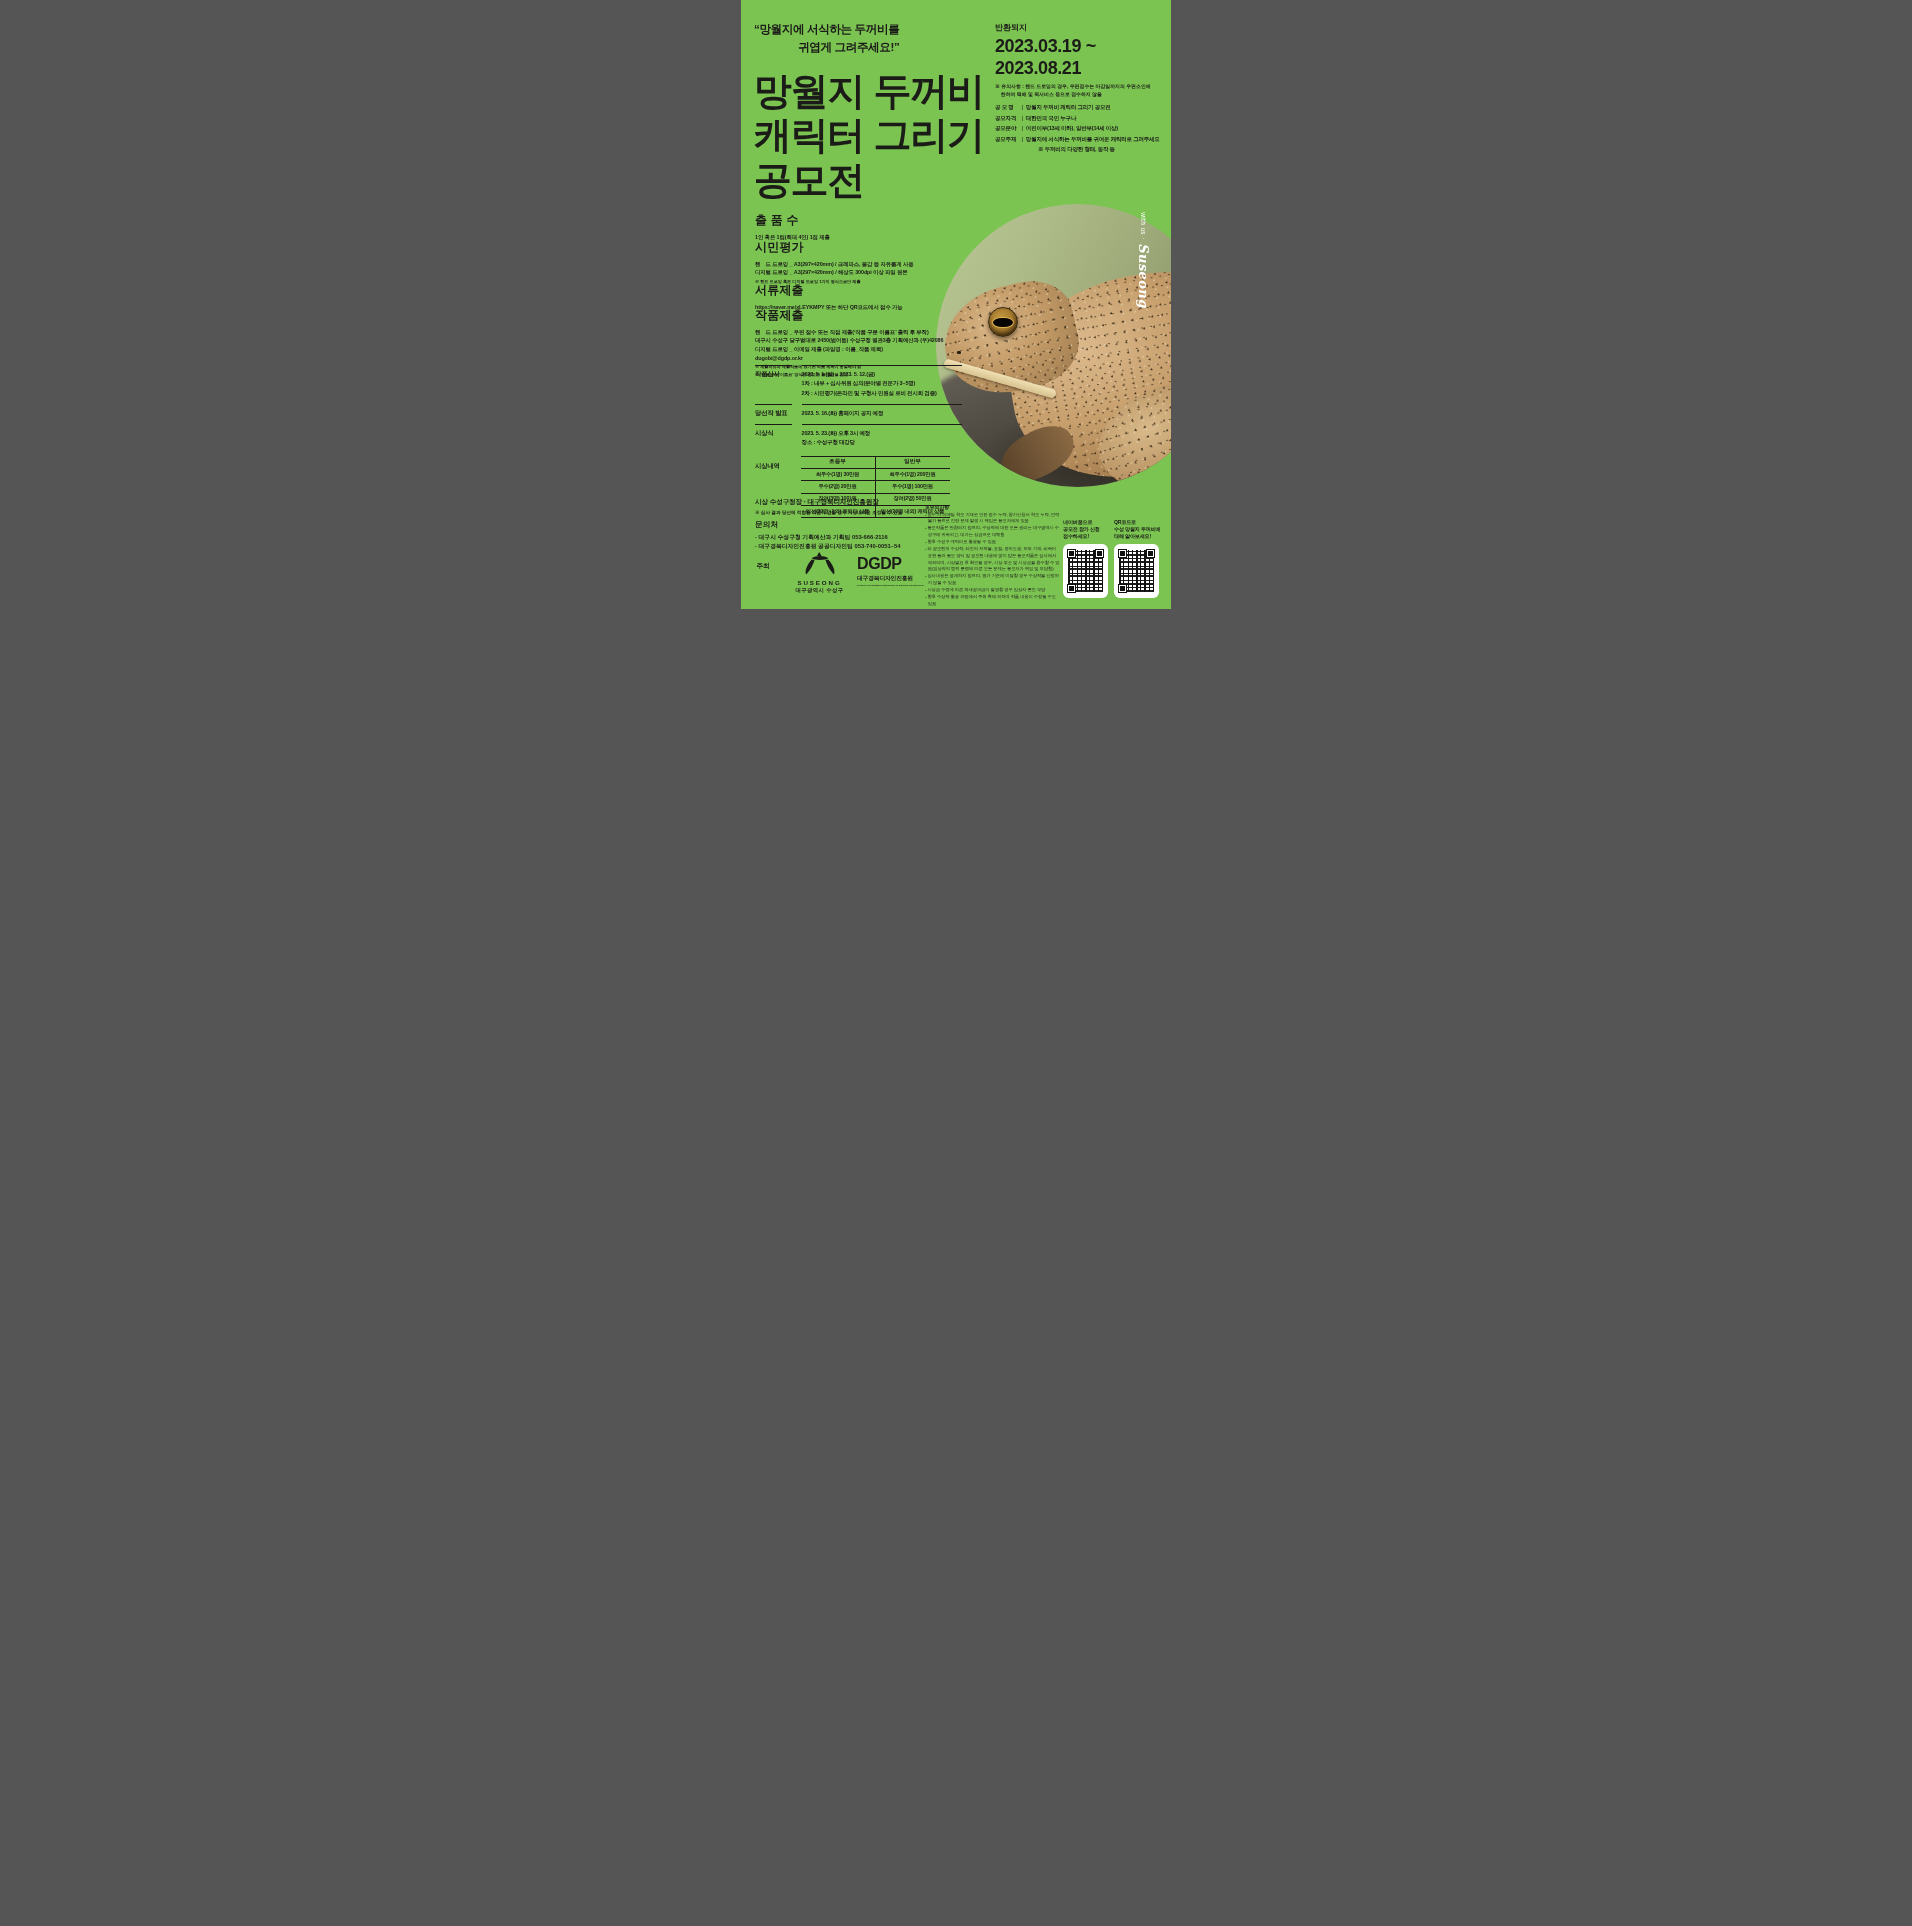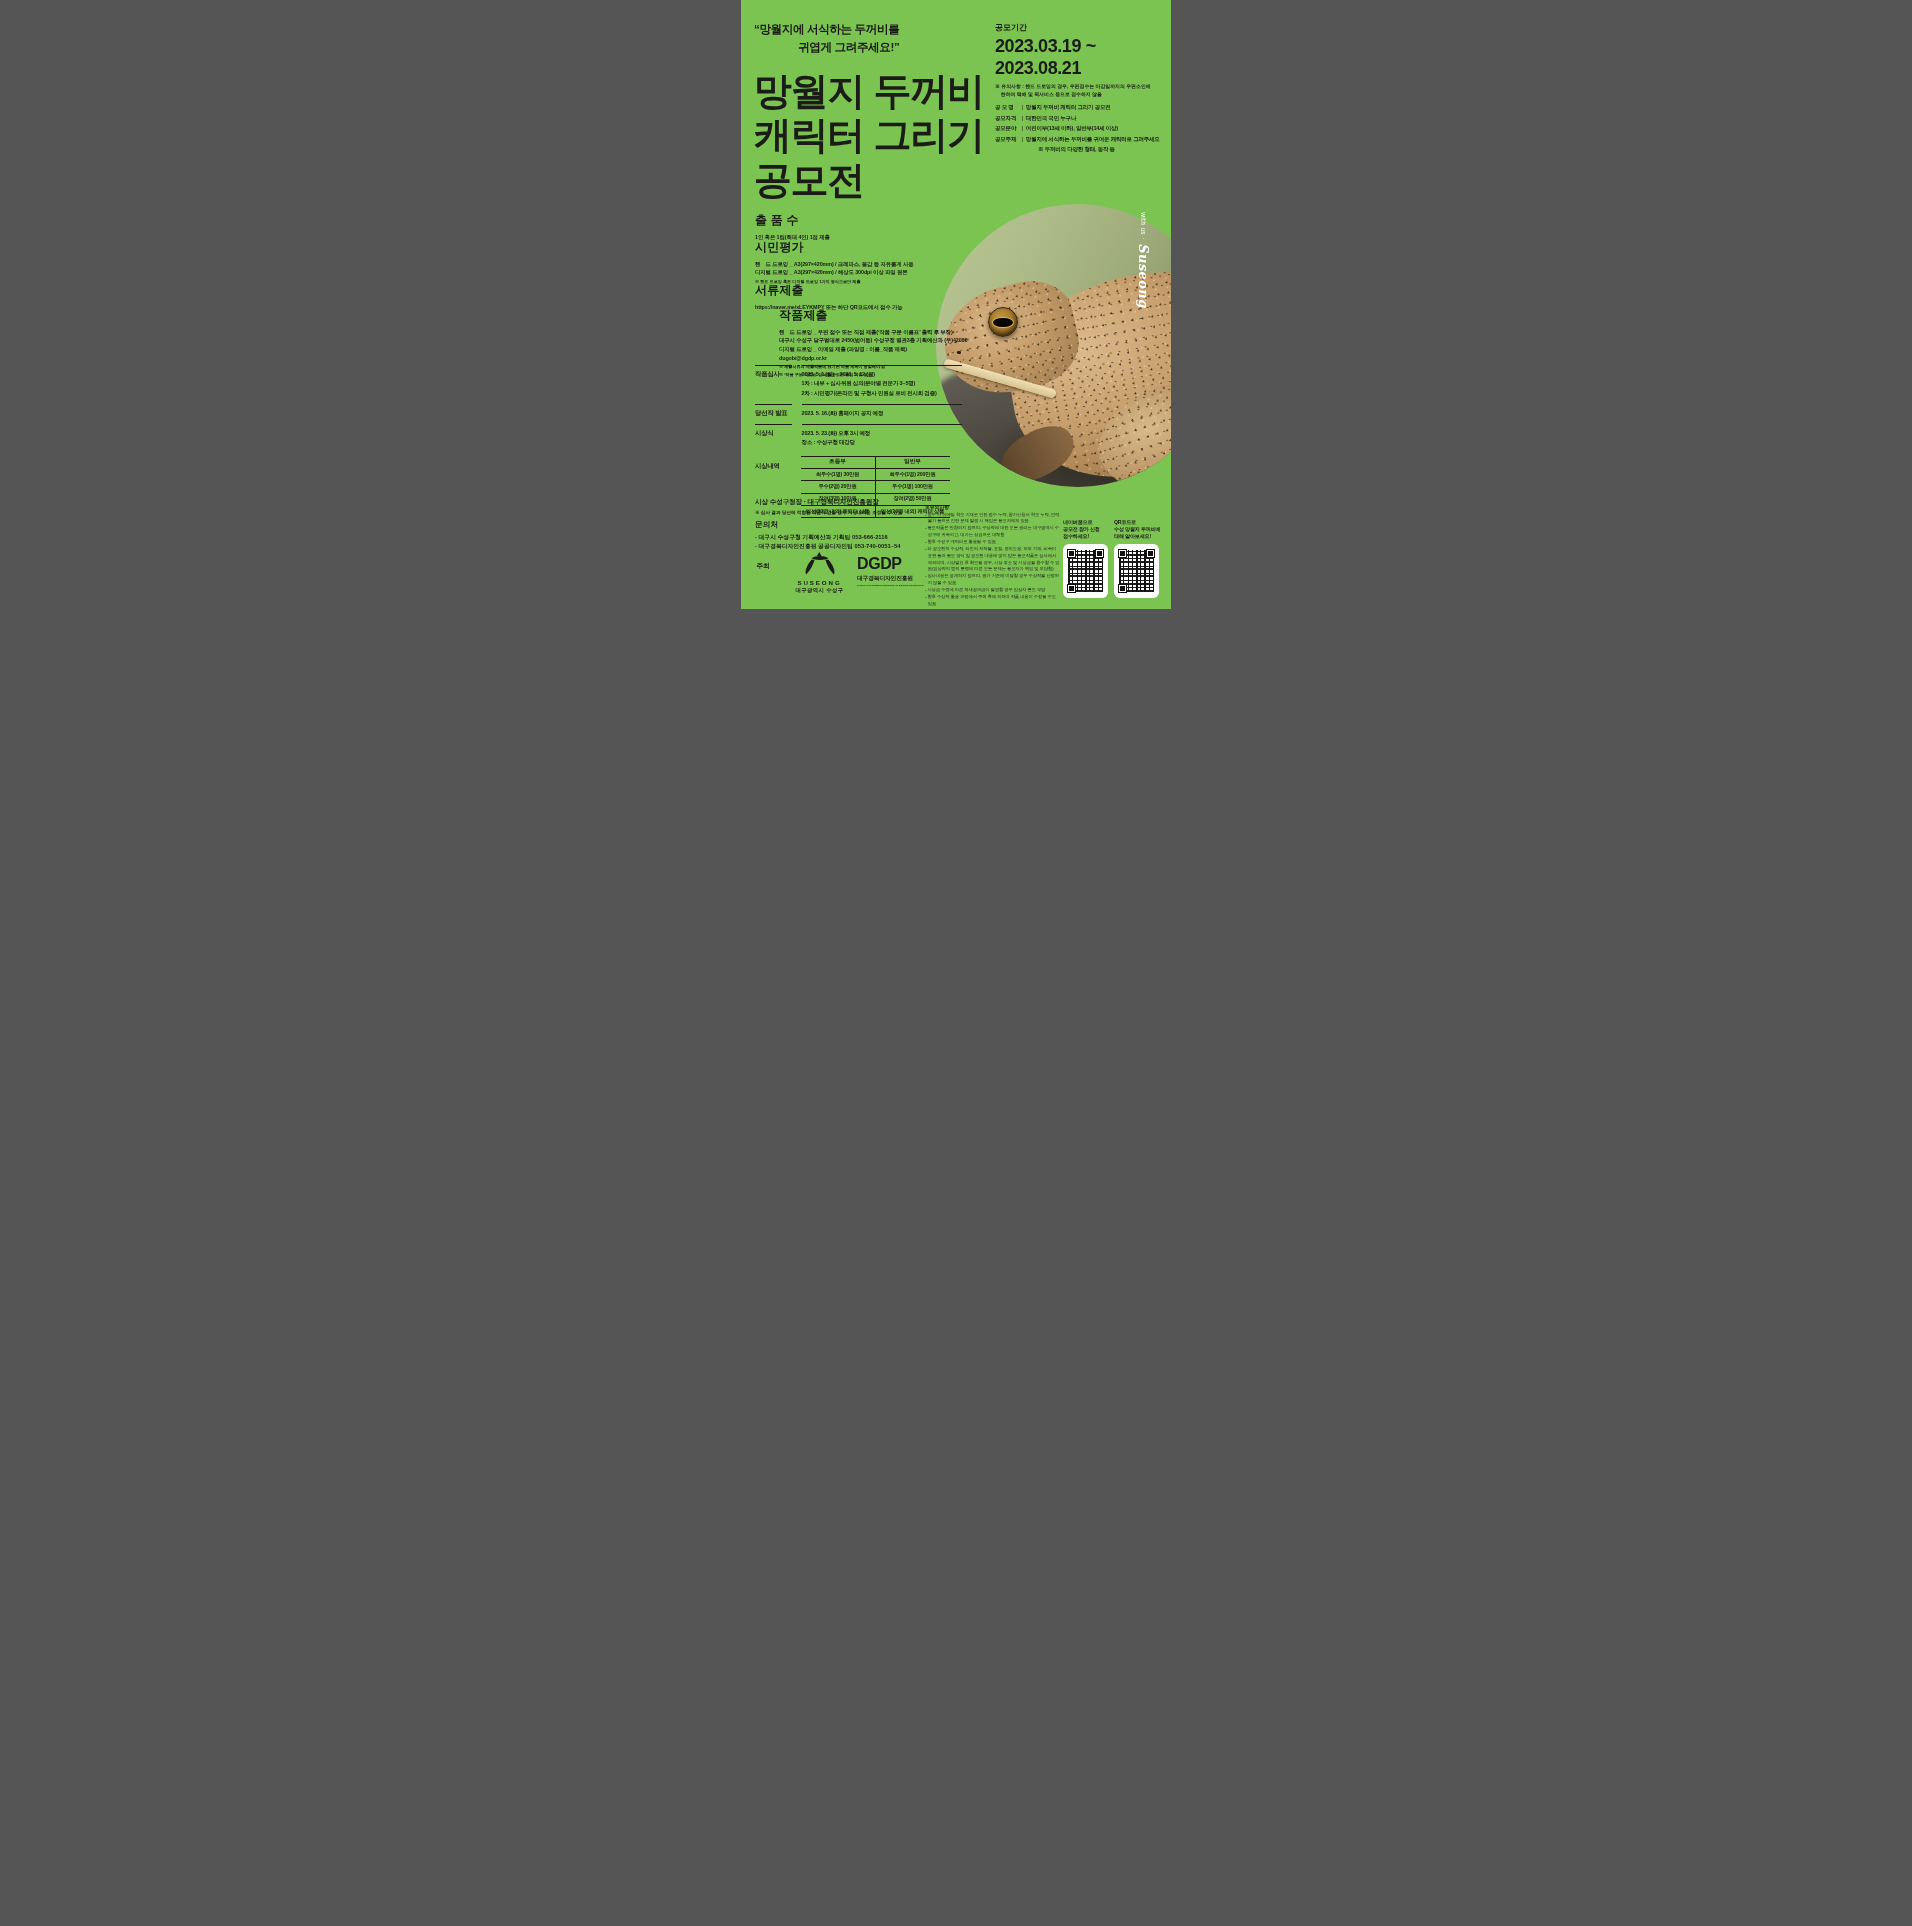--- a/index.html
+++ b/index.html
@@ -24,21 +24,21 @@
   .ov-row{display:flex;margin-bottom:3.5px;align-items:baseline;white-space:nowrap;}
   .ov-label{width:25px;flex:none;}
   .ov-div{margin:0 3.1px 0 1.5px;font-weight:400;}
   .ov-note{margin-top:0.8px;padding-left:43px;}
   
   .sec{left:14px;width:200px;z-index:3;}
   .sec h3{margin:0 0 3.5px 0;font-size:12px;font-weight:800;letter-spacing:0.2px;}
   .sec .bline{font-size:5.4px;font-weight:600;line-height:1.62;letter-spacing:-0.1px;white-space:nowrap;}
   .sec .bline b{font-weight:800;}
   .sec .fine{font-size:4.1px;font-weight:600;margin-top:1.5px;line-height:1.5;}
-  .s1{top:212px;} .s2{top:239px;} .s3{top:282px;} .s4{top:307px;margin-left:24px;}
+  .s1{top:212px;} .s2{top:239px;} .s3{top:282px;} .s4{top:307px;}
   
   .sched{left:14px;top:365px;width:207px;z-index:3;}
   .srow{display:flex;margin-bottom:5.8px;}
   .srow .slbl{width:37px;flex:none;border-top:1.2px solid #1b1b18;padding-top:4.2px;font-size:6.4px;font-weight:800;letter-spacing:-0.2px;}
   .srow .scnt{flex:1;margin-left:9.6px;border-top:1.2px solid #1b1b18;padding-top:3.9px;font-size:5.5px;font-weight:600;line-height:1.7;letter-spacing:-0.2px;}
   .prow{display:flex;margin-top:8.5px;}
   .prow .slbl2{width:37px;flex:none;padding-top:6.2px;font-size:6.4px;font-weight:800;letter-spacing:-0.2px;}
   table.prize{border-collapse:collapse;margin-left:8.5px;width:149px;}
   table.prize th{border-top:1.2px solid #1b1b18;border-bottom:1.2px solid #1b1b18;font-size:5.7px;font-weight:800;padding:1.5px 0 1.9px;}
   table.prize td{border-bottom:0.5px solid #1b1b18;font-size:5.3px;font-weight:700;text-align:center;padding:1.9px 0 2.3px;letter-spacing:-0.2px;}
@@ -135,21 +135,21 @@
     <span class="l2">귀엽게 그려주세요!”</span>
   </div>
 
   <div class="abs title">
     <div>망월지 두꺼비</div>
     <div>캐릭터 그리기</div>
     <div>공모전</div>
   </div>
 
   <div class="abs period">
-    <div class="period-label">공모기간</div>
+    <div class="period-label">반환되지</div>
     <div class="period-dates">
       <div>2023.03.19 ~</div>
       <div>2023.08.21</div>
     </div>
     <div class="period-note">※ 유의사항 : 핸드 드로잉의 경우, 우편접수는 마감일까지의 우편소인에 한하며 택배 및 퀵서비스 등으로 접수하지 않음</div>
   </div>
 
   <div class="abs overview">
     <div class="ov-row">
       <span class="ov-label">공 모 명</span>

